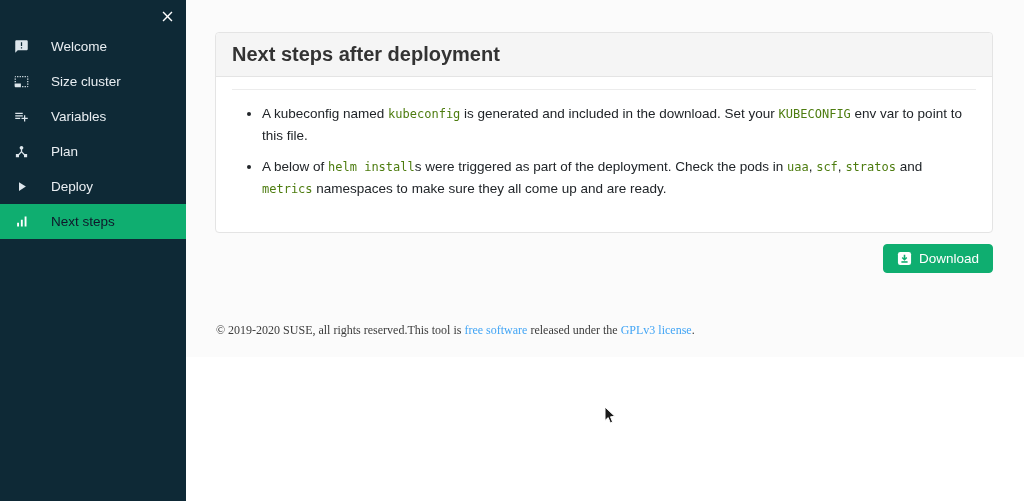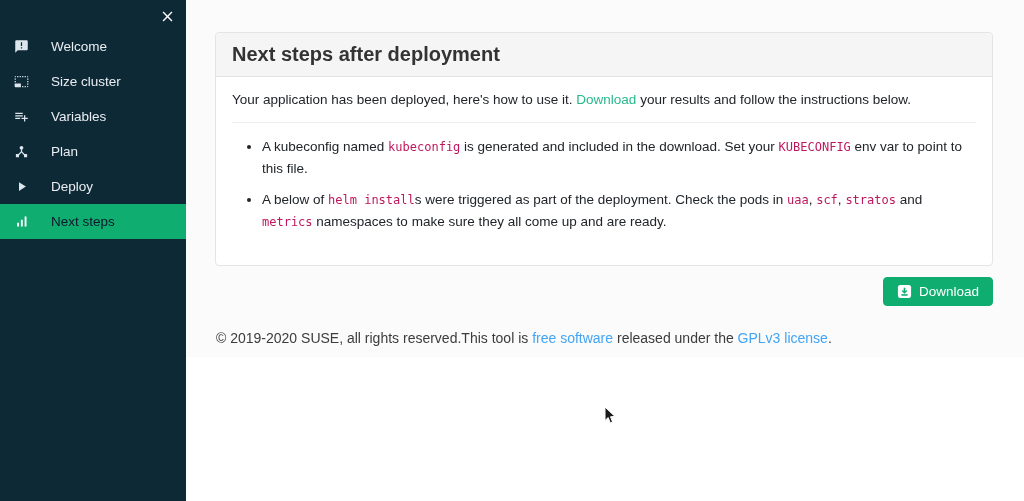--- a/index.html
+++ b/index.html
@@ -58,40 +58,40 @@
     font-size: 13.5px; color: #212529; line-height: 21px;
   }
   .card-body p { margin: 0; }
   .intro { margin: 0 0 12px 0 !important; }
   .card-body hr { border: 0; border-top: 1px solid #ececec; margin: 0; }
   .card-body ul { margin: 13px 0 8px 0; padding-left: 30px; }
   .card-body li { margin-bottom: 10px; }
   .card-body li:last-child { margin-bottom: 0; }
   code {
     font-family: "DejaVu Sans Mono", monospace;
-    font-size: 12px; color: #be185d;
+    font-size: 12px; color: #4d7c0f;
   }
   .note { margin-top: 11px !important; }
   a.green-link { color: #27b98a; text-decoration: none; cursor: pointer; }
 
   .actions { text-align: right; padding: 11px 31px 0 0; }
   .download-btn {
     display: inline-flex; align-items: center; gap: 7px;
     background: #0fae70; color: #ffffff;
     border: 1px solid #0fae70; border-radius: 4px;
     padding: 5px 13px; height: 29px;
     font-size: 13.5px; font-family: "Liberation Sans", sans-serif;
     cursor: pointer;
   }
   .download-btn svg { width: 15px; height: 15px; }
 
   
   .footer {
-    position: absolute; left: 30px; bottom: 11px;
-    font-size: 14px; color: #3c3c3c;
+    position: absolute; left: 30px; bottom: 19px;
+    font-size: 12px; color: #3c3c3c; font-family: Liberation Serif, serif;
   }
   a.blue-link { color: #42a5f5; text-decoration: none; cursor: pointer; }
 
   
   .cursor { position: absolute; left: 418px; top: 406px; pointer-events: none; }
 </style>
 </head>
 <body>
 
 <div class="app">
@@ -156,21 +156,20 @@
     </nav>
   </aside>
 
   <main class="main">
 
     <section class="card">
       <header class="card-header">
         <h1>Next steps after deployment</h1>
       </header>
       <div class="card-body">
-        <p class="intro"><span>Your application has been deployed, here's how to use it. </span><a class="green-link">Download</a><span> your results and follow the instructions below.</span></p>
         <hr>
         <ul>
           <li><span>A kubeconfig named </span><code>kubeconfig</code><span> is generated and included in the download. Set your </span><code>KUBECONFIG</code><span> env var to point to this file.</span></li>
           <li><span>A below of </span><code>helm install</code><span>s were triggered as part of the deployment. Check the pods in </span><code>uaa</code><span>, </span><code>scf</code><span>, </span><code>stratos</code><span> and </span><code>metrics</code><span> namespaces to make sure they all come up and are ready.</span></li>
         </ul>
       </div>
     </section>
 
     <div class="actions">
       <button class="download-btn">

